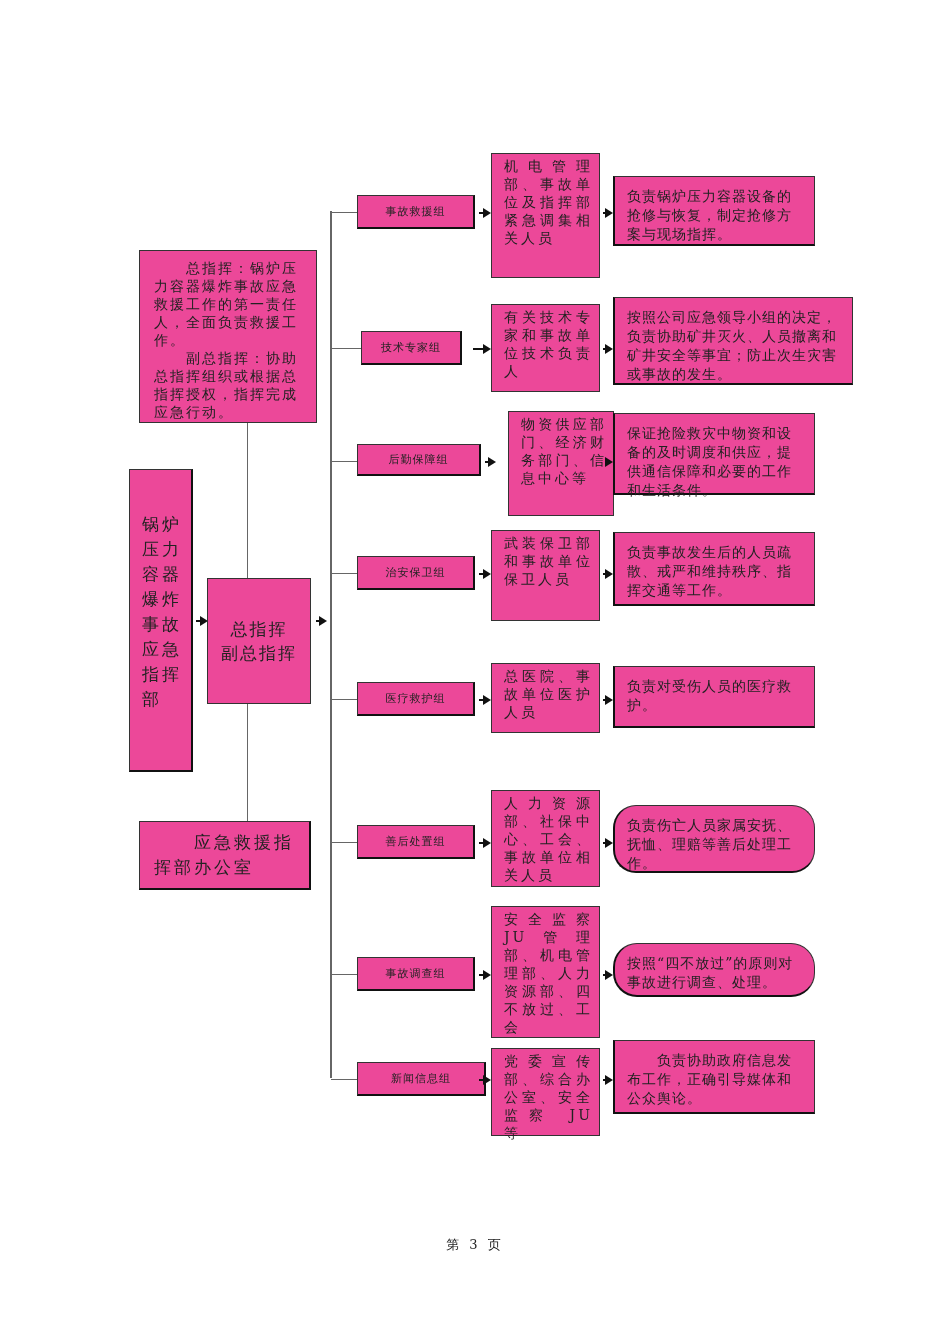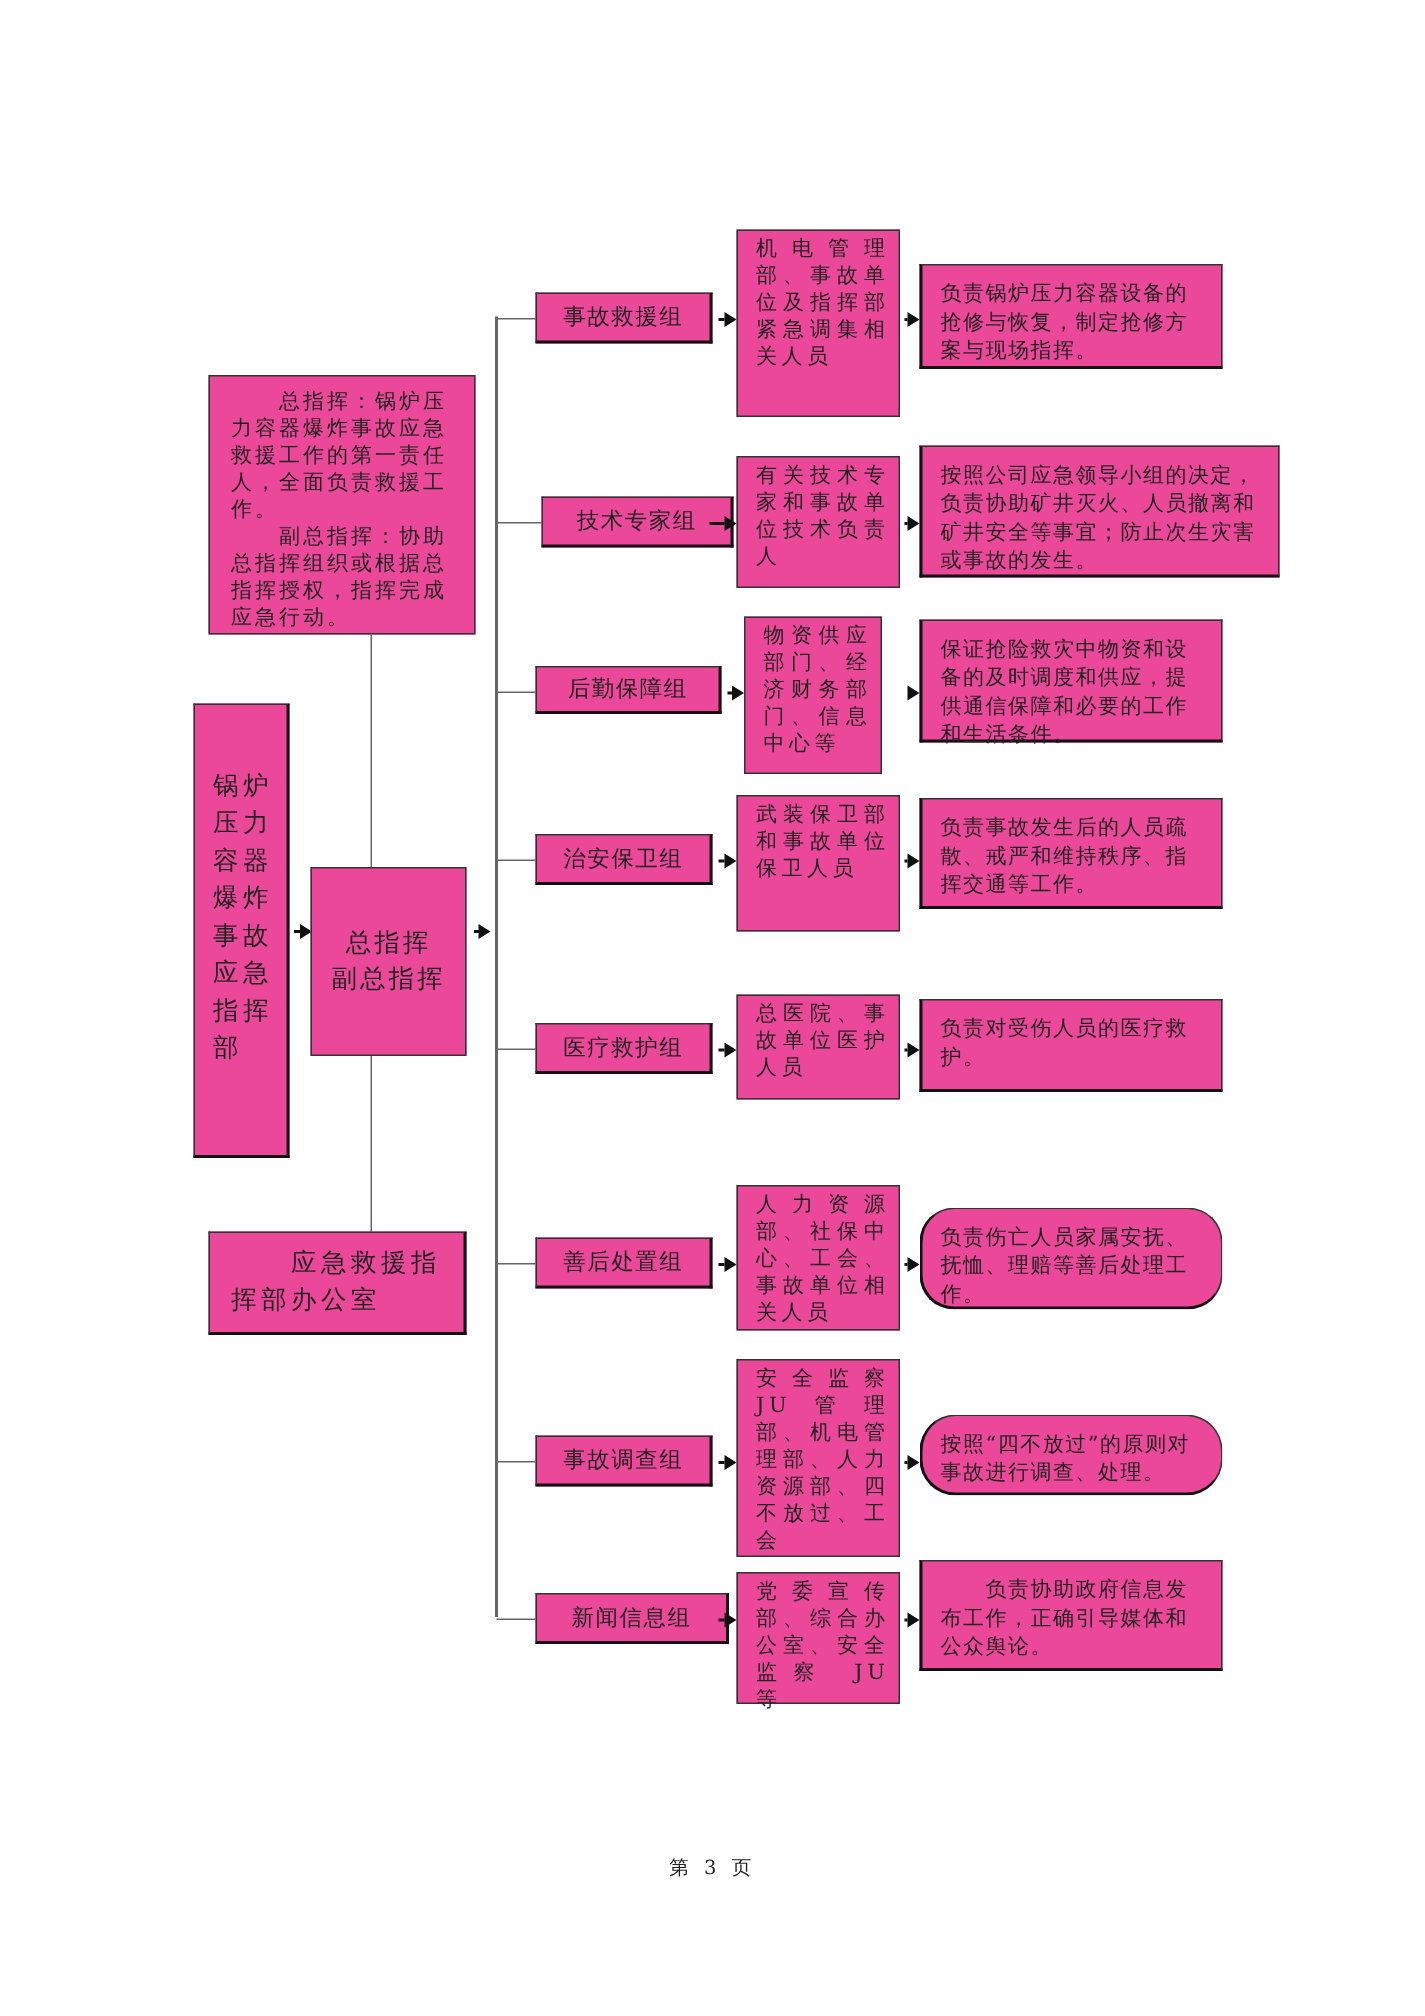--- a/index.html
+++ b/index.html
@@ -6,21 +6,21 @@
   body { width:950px; height:1344px; position:relative; overflow:hidden;
          font-family:"DejaVu Serif", "Liberation Serif", serif; color:#222; }
   .box { position:absolute; border:1px solid #333; background:#ec4899; box-sizing:border-box; }
   .box.shadow { border-right:2px solid #111; border-bottom:2px solid #111; }
   .box.lshadow { border-left:2px solid #111; border-bottom:2px solid #111; }
   .txt { font-size:14px; line-height:19px; letter-spacing:1px; }
   .line { position:absolute; background:#666; }
   .arrow { position:absolute; width:0; height:0; border-top:5px solid transparent;
            border-bottom:5px solid transparent; border-left:8px solid #111; }
   .astem { position:absolute; height:2px; background:#111; width:4px; }
-  .group { display:flex; align-items:center; justify-content:center; font-size:15px; letter-spacing:1px; }
+  .group { display:flex; align-items:center; justify-content:center; font-size:11px; letter-spacing:1px; }
   .src { padding:3px 6px 0 12px; font-size:14px; line-height:18px; letter-spacing:3px; text-align:justify; }
   .duty { padding:10px 10px 0 12px; font-size:14px; line-height:19px; letter-spacing:1px; }
   .footer { position:absolute; left:0; width:950px; top:1236px; text-align:center; font-size:13px; letter-spacing:3px; }
 </style>
 </head>
 <body>
 
 <div class="box txt" style="left:139px;top:250px;width:178px;height:173px;padding:8px 8px 0 14px;white-space:pre-wrap;letter-spacing:2px;line-height:18px;">　　总指挥：锅炉压力容器爆炸事故应急救援工作的第一责任人，全面负责救援工作。
 　　副总指挥：协助总指挥组织或根据总指挥授权，指挥完成应急行动。</div>
 
@@ -58,32 +58,32 @@
 <div id="groups">
     <div class="line" style="left:331px;top:212px;width:26px;height:1px;"></div>
     <div class="box shadow group" style="left:357px;top:195px;width:118px;height:34px;">事故救援组</div>
     <div class="astem" style="left:479px;top:212px;width:4px;"></div>
     <div class="arrow" style="left:483px;top:208px;"></div>
     <div class="box src" style="left:491px;top:153px;width:109px;height:125px;">机电管理部、事故单位及指挥部紧急调集相关人员</div>
     <div class="astem" style="left:603px;top:212px;width:2px;"></div>
     <div class="arrow" style="left:605px;top:208px;"></div>
     <div class="box lshadow duty" style="left:613px;top:176px;width:202px;height:70px;white-space:pre-wrap;">负责锅炉压力容器设备的抢修与恢复，制定抢修方案与现场指挥。</div>
     <div class="line" style="left:331px;top:348px;width:30px;height:1px;"></div>
-    <div class="box shadow group" style="left:361px;top:331px;width:128px;height:34px;">技术专家组</div>
+    <div class="box shadow group" style="left:361px;top:331px;width:101px;height:34px;">技术专家组</div>
     <div class="astem" style="left:473px;top:348px;width:10px;"></div>
     <div class="arrow" style="left:483px;top:344px;"></div>
     <div class="box src" style="left:491px;top:304px;width:109px;height:88px;">有关技术专家和事故单位技术负责人</div>
     <div class="astem" style="left:603px;top:348px;width:2px;"></div>
     <div class="arrow" style="left:605px;top:344px;"></div>
     <div class="box lshadow duty" style="left:613px;top:297px;width:240px;height:88px;white-space:pre-wrap;">按照公司应急领导小组的决定，负责协助矿井灭火、人员撤离和矿井安全等事宜；防止次生灾害或事故的发生。</div>
     <div class="line" style="left:331px;top:461px;width:26px;height:1px;"></div>
     <div class="box shadow group" style="left:357px;top:444px;width:124px;height:32px;">后勤保障组</div>
     <div class="astem" style="left:485px;top:461px;width:3px;"></div>
     <div class="arrow" style="left:488px;top:457px;"></div>
-    <div class="box src" style="left:496px;top:411px;width:92px;height:105px;">物资供应部门、经济财务部门、信息中心等</div>
+    <div class="box src" style="left:508px;top:411px;width:106px;height:105px;">物资供应部门、经济财务部门、信息中心等</div>
     <div class="astem" style="left:605px;top:461px;width:0px;"></div>
     <div class="arrow" style="left:605px;top:457px;"></div>
     <div class="box lshadow duty" style="left:613px;top:413px;width:202px;height:82px;white-space:pre-wrap;">保证抢险救灾中物资和设备的及时调度和供应，提供通信保障和必要的工作和生活条件。</div>
     <div class="line" style="left:331px;top:573px;width:26px;height:1px;"></div>
     <div class="box shadow group" style="left:357px;top:556px;width:118px;height:34px;">治安保卫组</div>
     <div class="astem" style="left:479px;top:573px;width:4px;"></div>
     <div class="arrow" style="left:483px;top:569px;"></div>
     <div class="box src" style="left:491px;top:530px;width:109px;height:91px;">武装保卫部和事故单位保卫人员</div>
     <div class="astem" style="left:603px;top:573px;width:2px;"></div>
     <div class="arrow" style="left:605px;top:569px;"></div>

